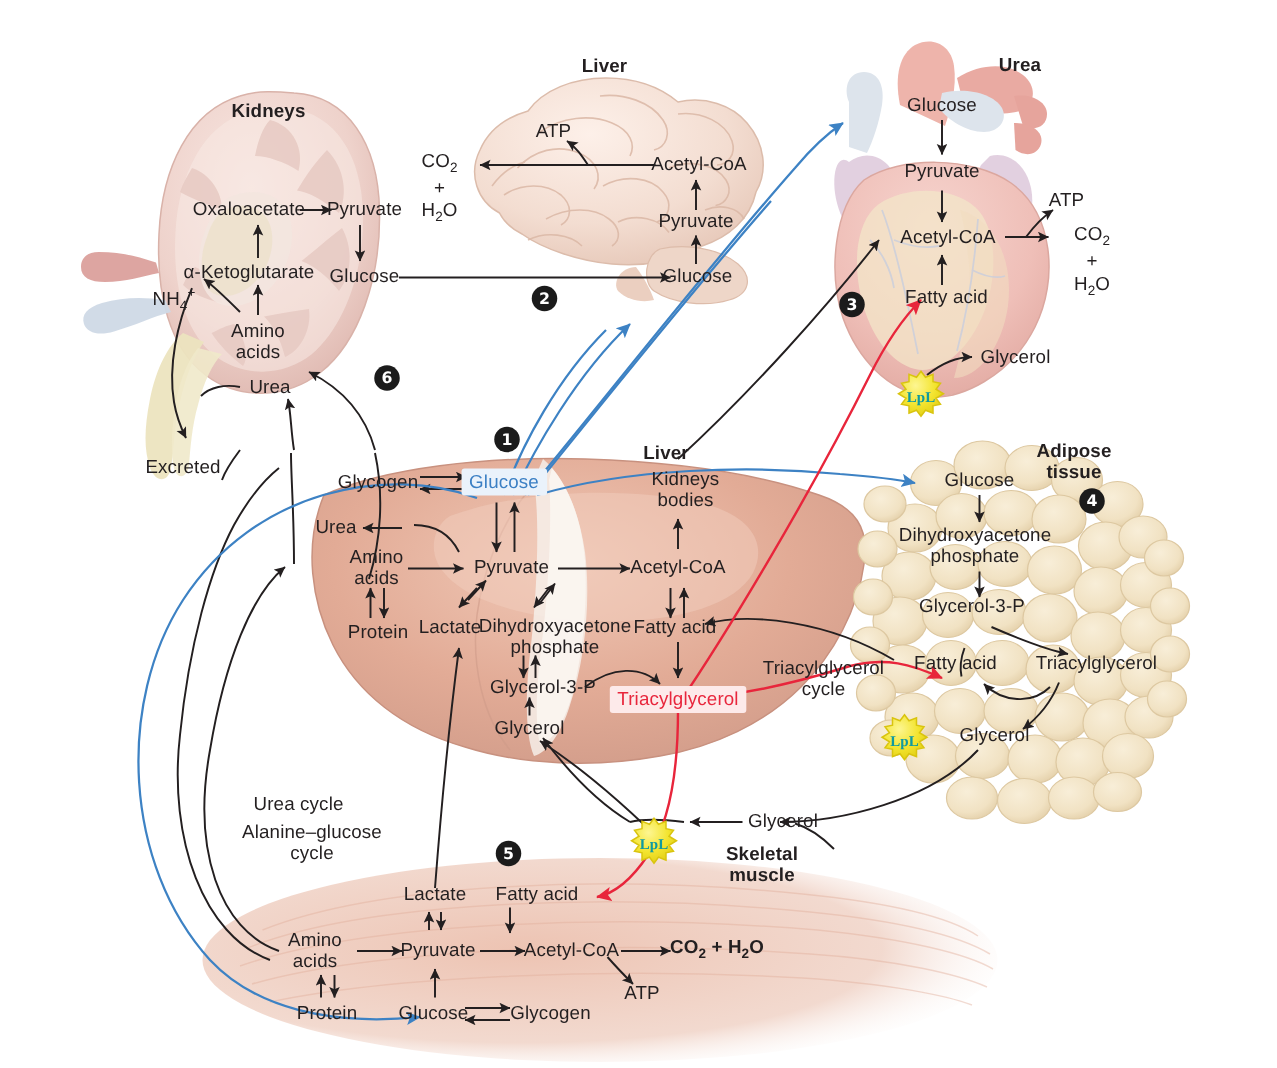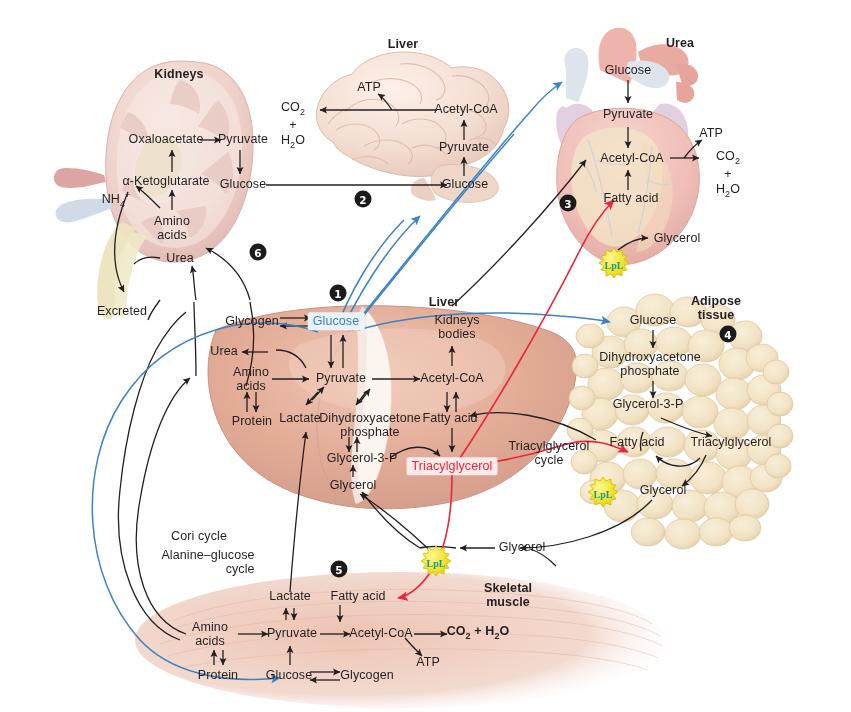--- a/index.html
+++ b/index.html
@@ -484,21 +484,21 @@
 
 <div class="lpl-wrap" style="left:603px;top:494px;">
   <svg width="34" height="34" viewBox="0 0 34 34">
     <path d="M17,2 L20,6 L25,4 L25,9 L30,10 L27,14 L32,17 L27,20 L30,24 L25,25 L25,30
              L20,28 L17,32 L14,28 L9,30 L9,25 L4,24 L7,20 L2,17 L7,14 L4,10 L9,9 L9,4
              L14,6 Z" fill="url(#gLpl)" stroke="#d9c40f" stroke-width="1"></path>
   </svg>
   <div class="lpl-txt">LpL</div>
 </div>
 
-<div class="lbl organ" style="left:508px;top:595px;"><span style="white-space:pre-line">Skeletal
+<div class="lbl organ" style="left:508px;top:577px;"><span style="white-space:pre-line">Skeletal
 muscle</span></div>
 <div class="lbl" style="left:290px;top:597px;">Lactate</div>
 <div class="lbl" style="left:358px;top:597px;">Fatty acid</div>
 <div class="lbl" style="left:210px;top:634px;"><span style="white-space:pre-line">Amino
 acids</span></div>
 <div class="lbl" style="left:292px;top:634px;">Pyruvate</div>
 <div class="lbl" style="left:381px;top:634px;">Acetyl-CoA</div>
 <div class="lbl" style="left:478px;top:634px;font-weight:bold;"><span>CO</span><sub style="font-size:9px">2</sub><span> + H</span><sub style="font-size:9px">2</sub><span>O</span></div>
 <div class="lbl" style="left:428px;top:663px;">ATP</div>
 <div class="lbl" style="left:218px;top:676px;">Protein</div>
@@ -508,21 +508,21 @@
 
 <div class="lpl-wrap" style="left:436px;top:563px;">
   <svg width="34" height="34" viewBox="0 0 34 34">
     <path d="M17,2 L20,6 L25,4 L25,9 L30,10 L27,14 L32,17 L27,20 L30,24 L25,25 L25,30
              L20,28 L17,32 L14,28 L9,30 L9,25 L4,24 L7,20 L2,17 L7,14 L4,10 L9,9 L9,4
              L14,6 Z" fill="url(#gLpl)" stroke="#d9c40f" stroke-width="1"></path>
   </svg>
   <div class="lpl-txt">LpL</div>
 </div>
 
-<div class="lbl" style="left:199px;top:537px;">Cori cycle</div>
-<div class="lbl" style="left:208px;top:562px;text-align:right;"><span style="white-space:pre-line">Alanine–glucose
+<div class="lbl" style="left:199px;top:537px;">Urea cycle</div>
+<div class="lbl" style="left:208px;top:562px;"><span style="white-space:pre-line">Alanine–glucose
 cycle</span></div>
 <div class="lbl" style="left:549px;top:453px;"><span style="white-space:pre-line">Triacylglycerol
 cycle</span></div>
 
 <div class="lbl" style="left:522px;top:548px;">Glycerol</div>
 
 </div>
 
 </body></html>

